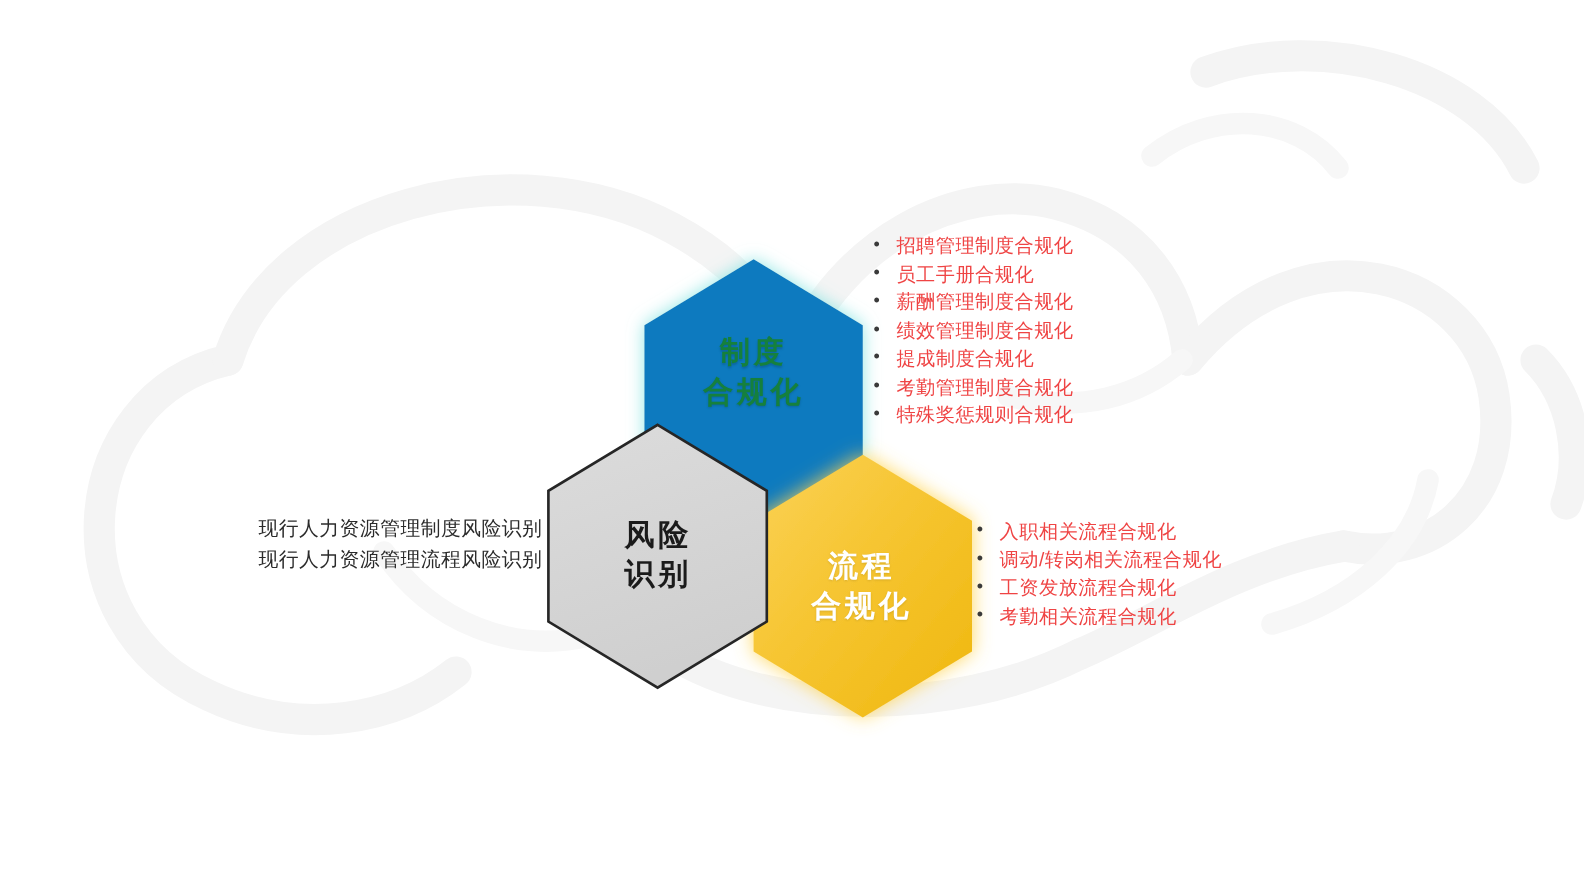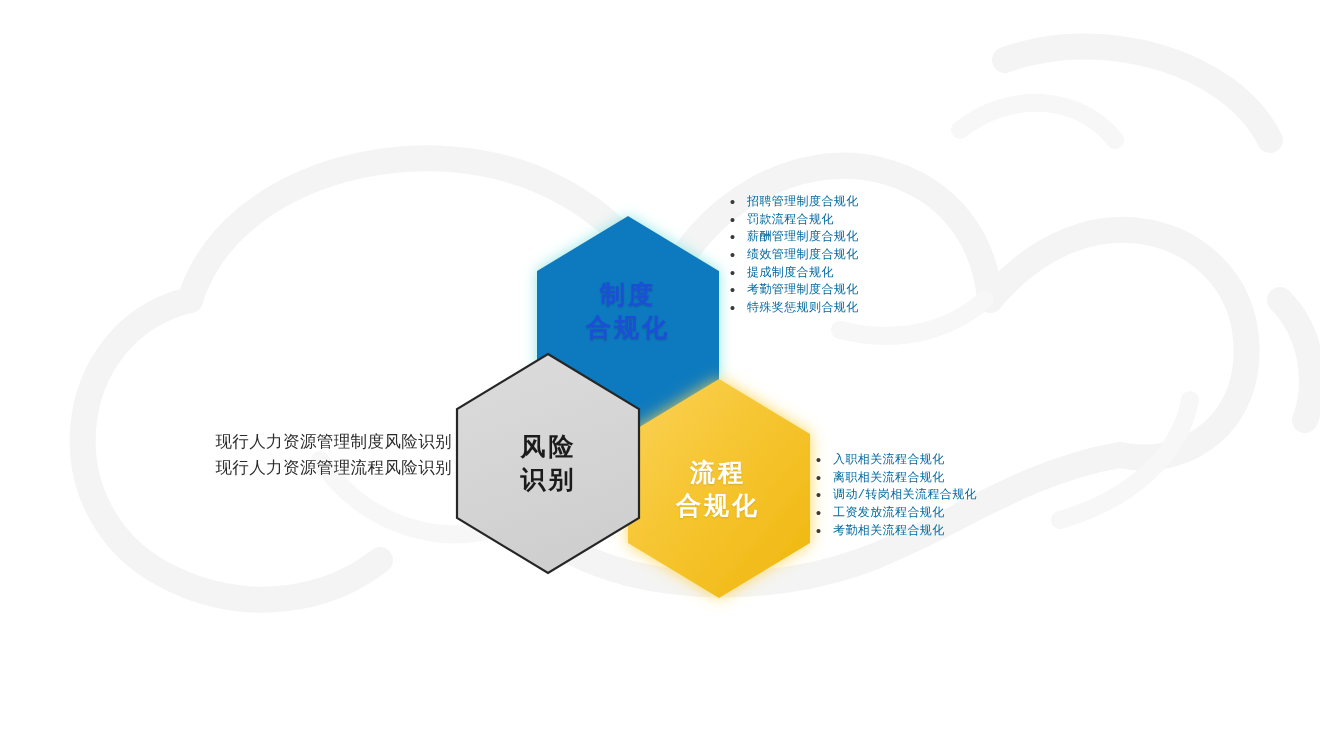--- a/index.html
+++ b/index.html
@@ -48,21 +48,21 @@
     font-weight: bold;
     letter-spacing: 3px;
     z-index: 3;
   }
   .hex-label .l1, .hex-label .l2 { display: block; white-space: nowrap; }
 
   #label-blue {
     left: 538px;
     top: 278px;
     width: 180px;
-    color: #1d4ed8;
+    color: #15803d;
     font-size: 25px;
     text-shadow: 0 1px 2px rgba(0,0,0,.18);
   }
   #label-gray {
     left: 458px;
     top: 430px;
     width: 181px;
     color: #1b1b1b;
     font-size: 25px;
   }
@@ -72,44 +72,43 @@
     width: 180px;
     color: #ffffff;
     font-size: 25px;
     text-shadow: 0 1px 2px rgba(0,0,0,.12);
   }
 
   
   .bullets {
     position: absolute;
     z-index: 4;
-    color: #0369a1;
-    font-size: 12px;
+    color: #ef4444;
+    font-size: 16px;
     line-height: 1.47;
     list-style: none;
     margin: 0;
     padding: 0;
-    font-family: Liberation Mono, monospace;
   }
   .bullets li {
     position: relative;
     padding-left: 21px;
     white-space: nowrap;
     letter-spacing: .4px;
   }
   .bullets li::before {
     content: "•";
     position: absolute;
     left: 2px;
     top: -1px;
     font-size: 15px;
     color: #3a3a3a;
   }
   #bullets-system { left: 726px; top: 194px; }
-  #bullets-process { left: 812px; top: 432px; margin-top: 20px; }
+  #bullets-process { left: 812px; top: 432px; }
 
   
   #risk-captions {
     position: absolute;
     left: 0;
     top: 429px;
     width: 452px;
     text-align: right;
     z-index: 4;
     color: #2b2b2b;
@@ -185,29 +184,28 @@
     <span class="l2">合规化</span>
   </div>
 
   <div id="risk-captions">
     <div>现行人力资源管理制度风险识别</div>
     <div>现行人力资源管理流程风险识别</div>
   </div>
 
   <ul class="bullets" id="bullets-system">
     <li>招聘管理制度合规化</li>
-    <li>罚款流程合规化</li>
+    <li>员工手册合规化</li>
     <li>薪酬管理制度合规化</li>
     <li>绩效管理制度合规化</li>
     <li>提成制度合规化</li>
     <li>考勤管理制度合规化</li>
     <li>特殊奖惩规则合规化</li>
   </ul>
 
   <ul class="bullets" id="bullets-process">
     <li>入职相关流程合规化</li>
-    <li>离职相关流程合规化</li>
     <li>调动/转岗相关流程合规化</li>
     <li>工资发放流程合规化</li>
     <li>考勤相关流程合规化</li>
   </ul>
 
 </div>
 
 </body></html>

